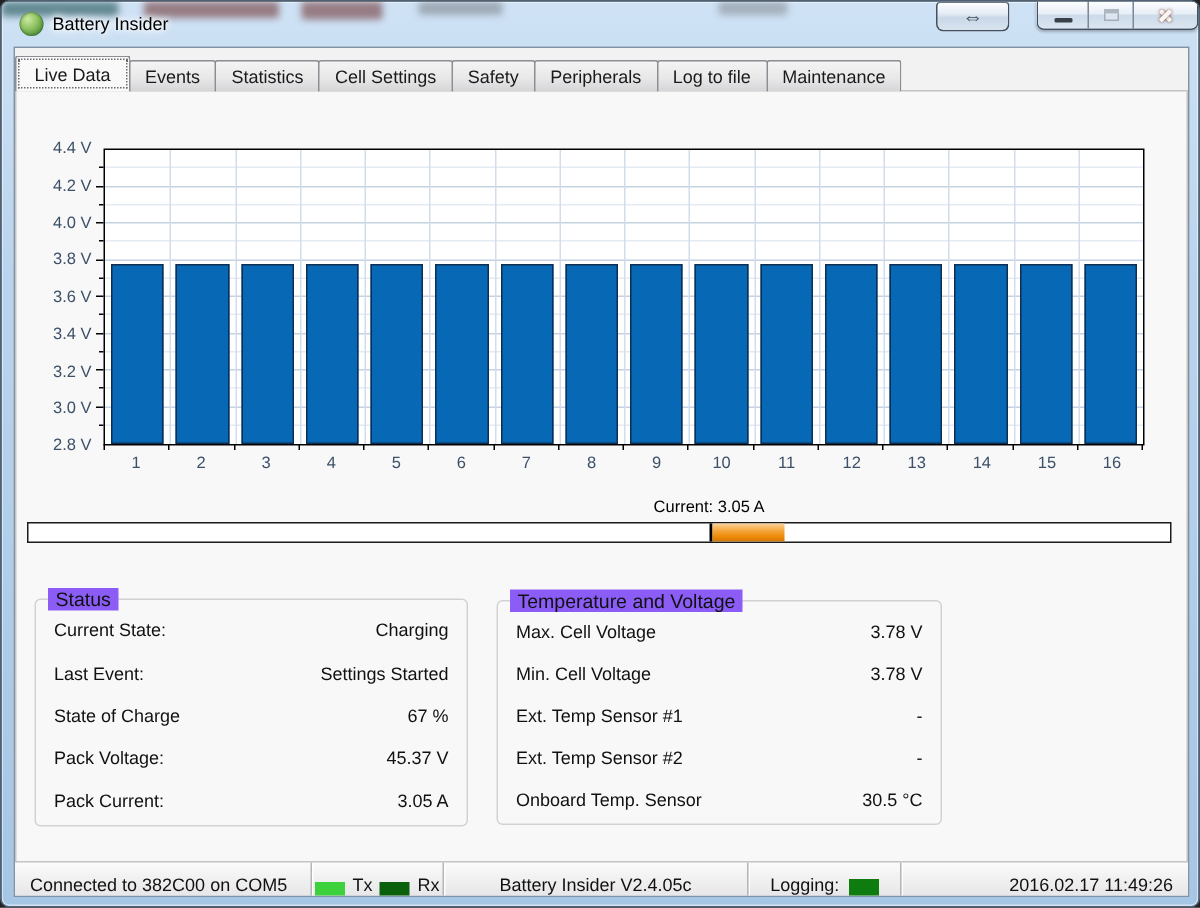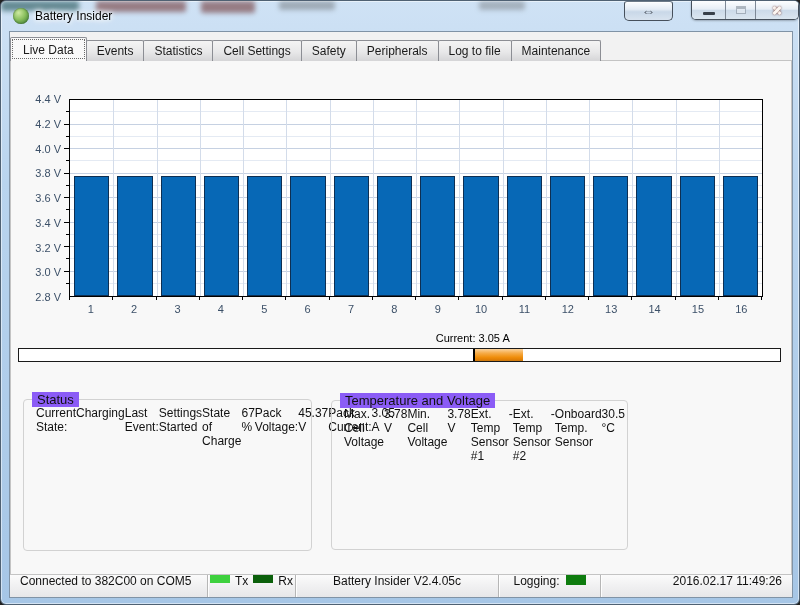--- a/index.html
+++ b/index.html
@@ -80,29 +80,29 @@
   .gauge { position:absolute; left:7px; top:287px; width:763px; height:14px;
     background:#fff; border:1px solid #1a1a1a; }
   .gauge-zero { position:absolute; top:0; width:2px; height:100%; background:#000; }
   .gauge-fill { position:absolute; top:0; height:100%;
     background:linear-gradient(180deg,#fbd39c 0%,#f6ab46 35%,#ef8d0a 70%,#e07f05 88%,#c97a14 100%); }
 
   
   .groupbox { position:absolute; border:1px solid #d2d2d2; border-radius:4px; background:transparent; }
   .groupbox .gb-title { position:absolute; top:-8px; left:8px; background:#8b5cf6; padding:0 5px;
     font-size:13px; color:#111; }
-  .gb-rows { display:flex; flex-direction:row; justify-content:space-around;
+  .gb-rows { display:flex; flex-direction:column; justify-content:space-around;
     height:calc(100% - 8px); margin-top:6px; padding:0 12px; }
   .gb-row { display:flex; justify-content:space-between; font-size:12px; color:#111; }
 
   
   .statusbar { position:absolute; left:0; bottom:0; width:782px; height:24px;
     background:linear-gradient(180deg,#fcfcfc 0%,#f1f1f2 50%,#e7e7e9 100%);
     border-top:1px solid #d9d9d9; display:flex; align-items:stretch; font-size:12px; color:#111; }
-  .sb-sec { display:flex; align-items:flex-start; border-right:1px solid #b6b6b6;
+  .sb-sec { display:flex; align-items:flex-end; border-right:1px solid #b6b6b6;
     box-shadow: 1px 0 0 rgba(255,255,255,.9); }
   .sb-sec.s1 { width:198px; padding-left:10px; }
   .sb-sec.s2 { width:88px; justify-content:center; gap:5px; }
   .sb-sec.s3 { width:203px; justify-content:center; }
   .sb-sec.s4 { width:102px; justify-content:center; gap:6px; }
   .sb-sec.s5 { flex:1; justify-content:flex-end; padding-right:10px; border-right:none; box-shadow:none; }
   .led { width:20px; height:9px; display:inline-block; }
   .led.tall { height:11px; }
 </style>
 </head>

